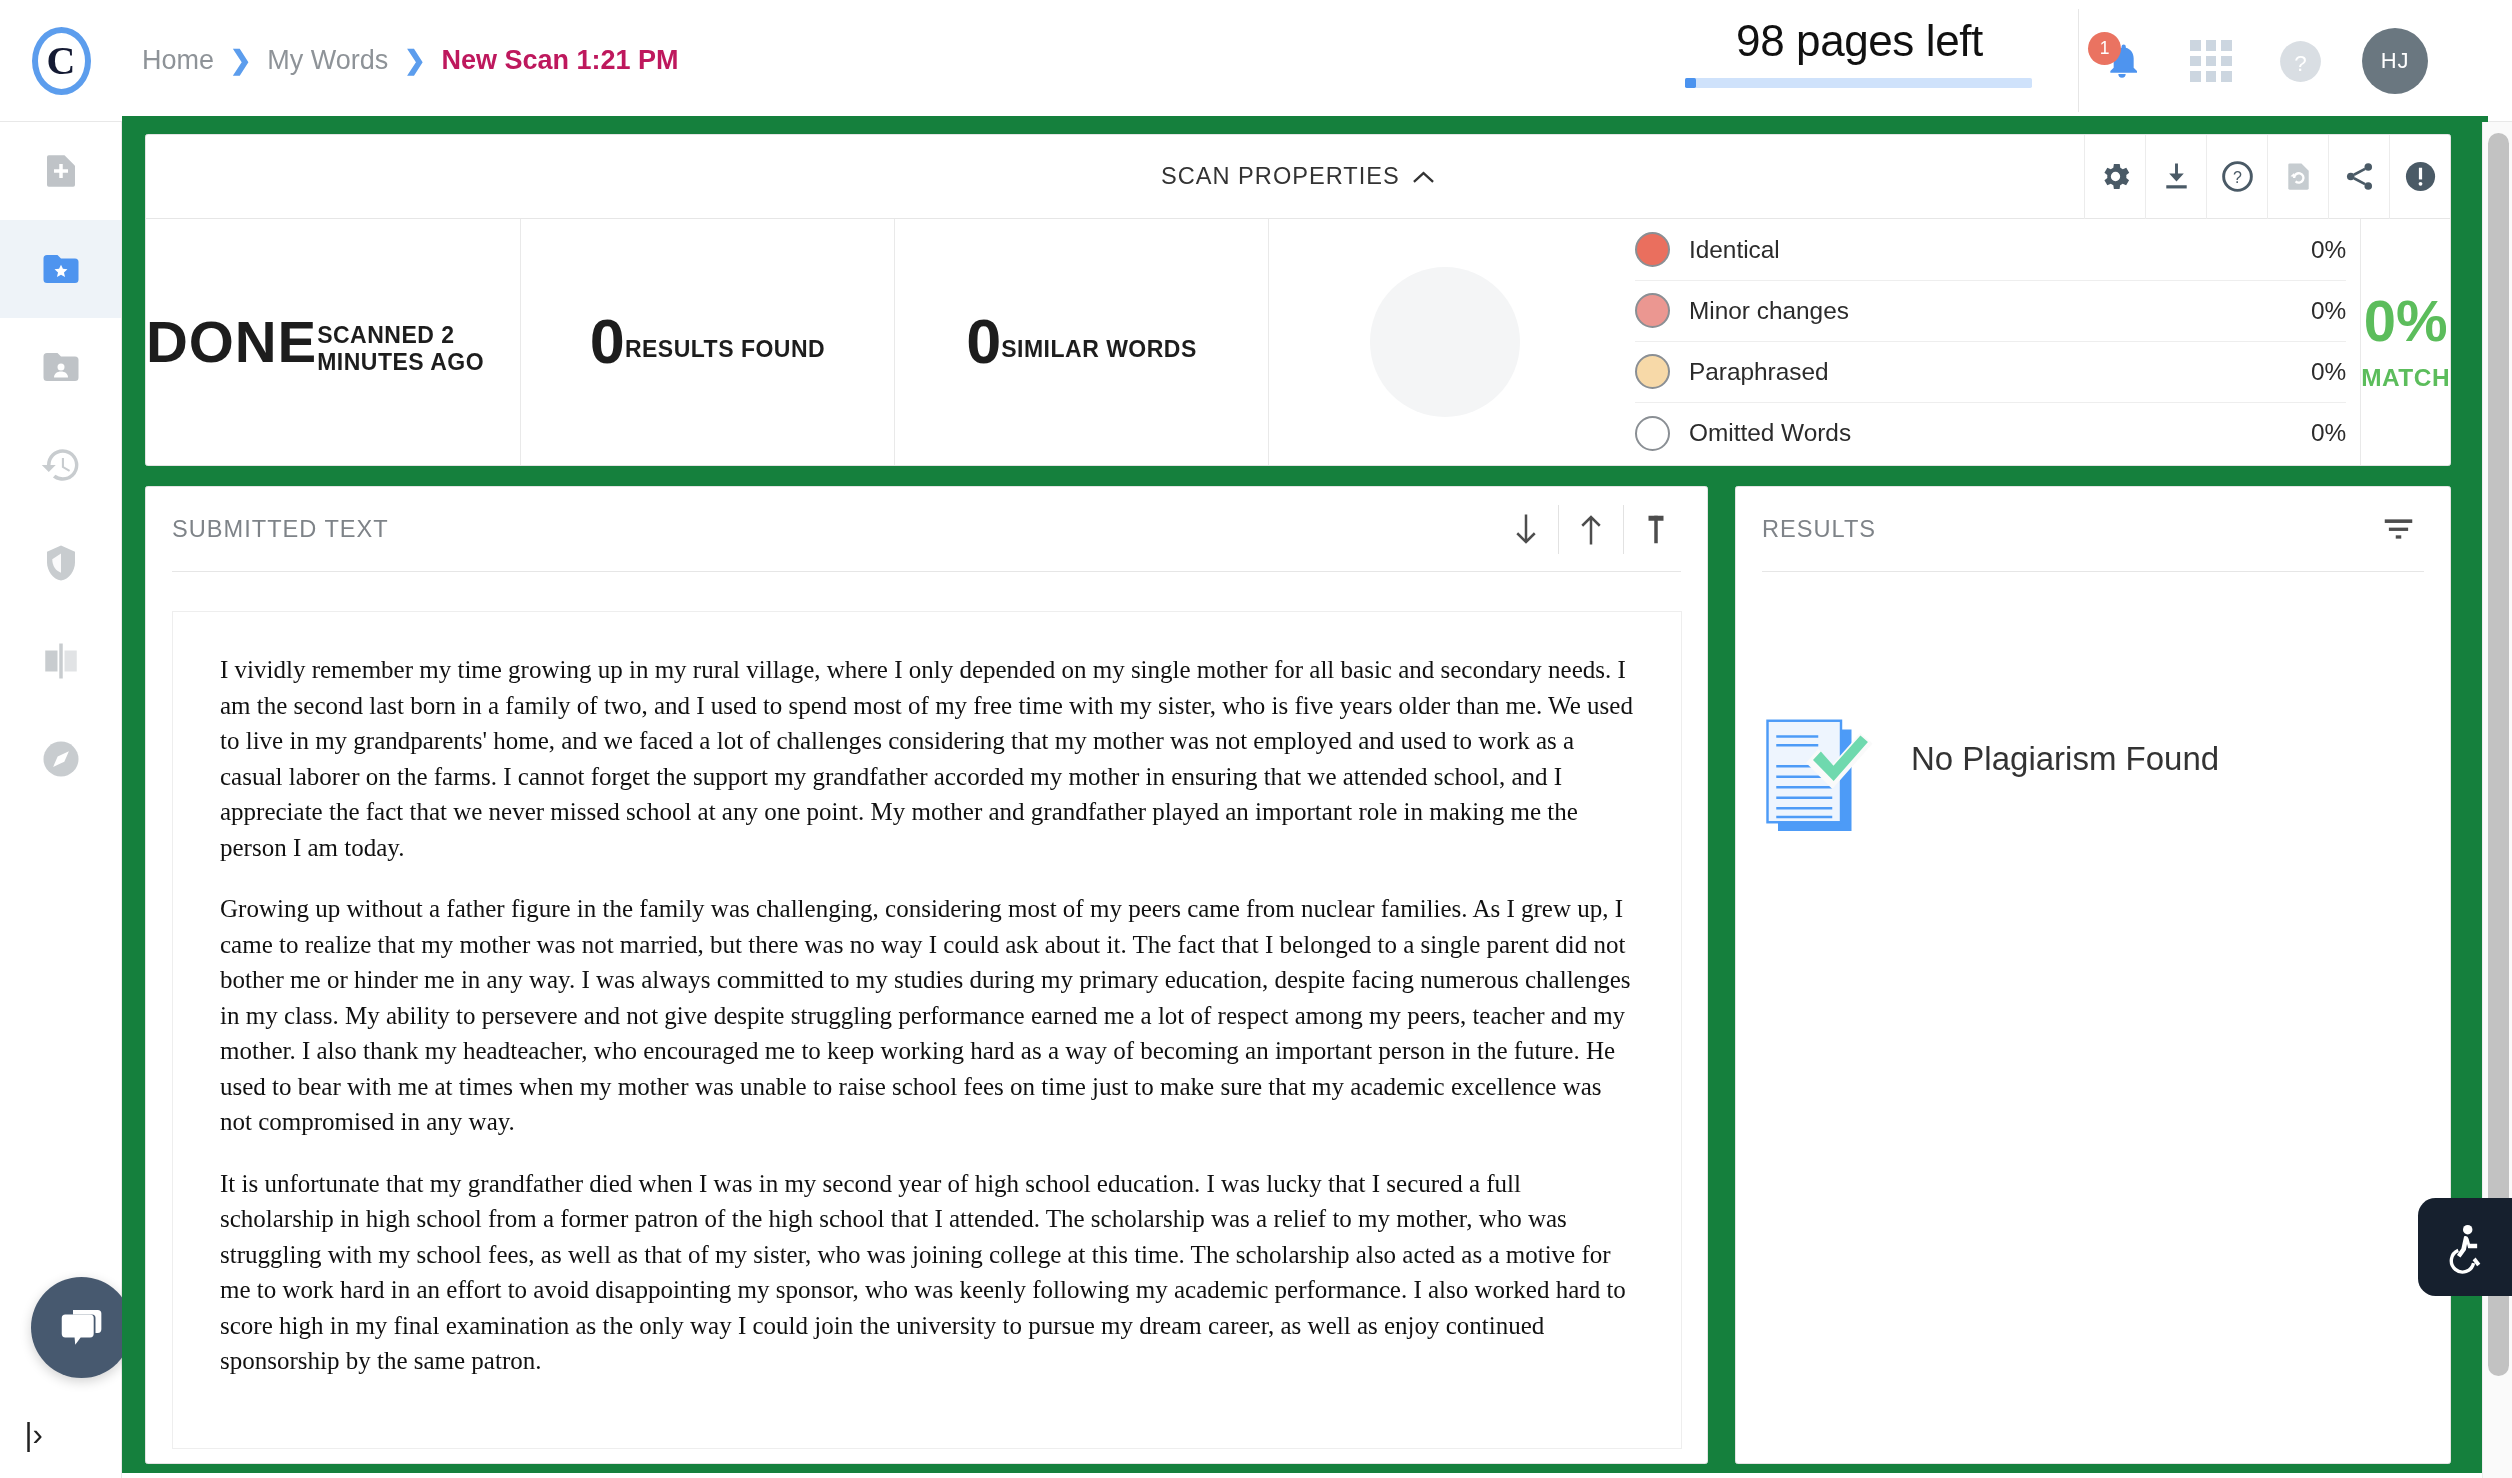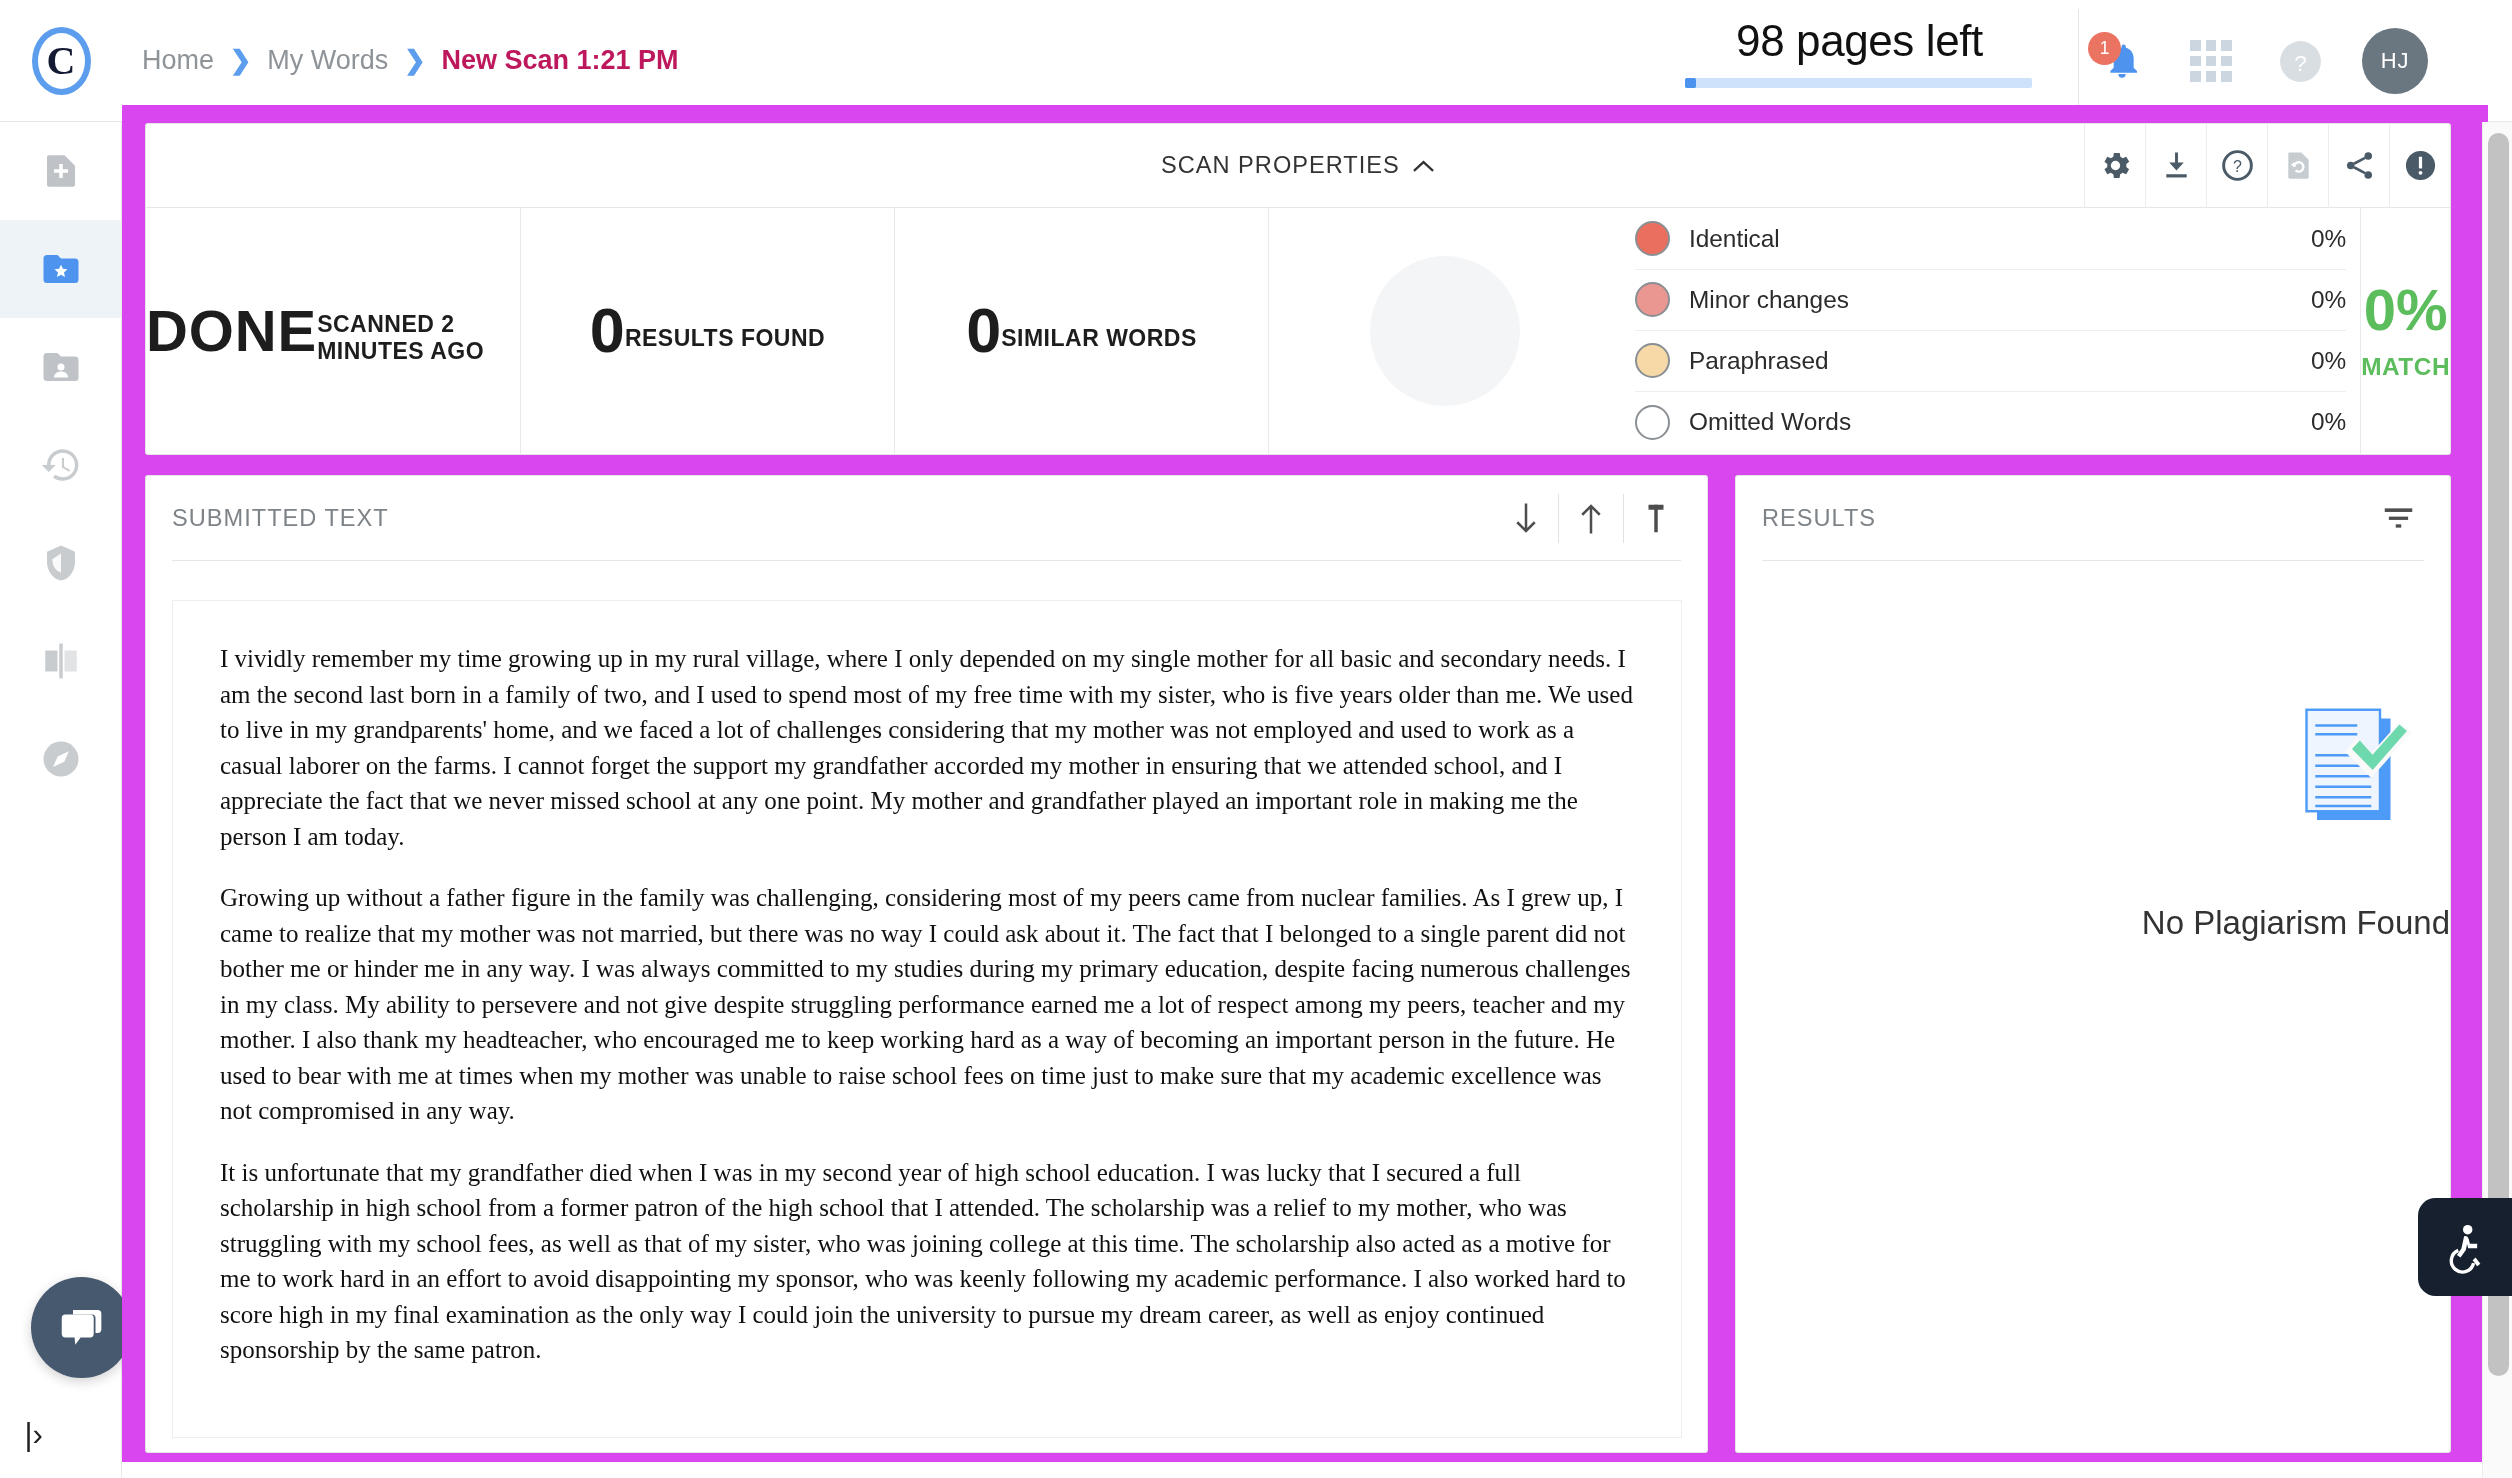--- a/index.html
+++ b/index.html
@@ -62,21 +62,21 @@
   .side-item { height: 98px; display: flex; align-items: center; justify-content: center; }
   .side-item.active { background: #eef3f8; }
   .chat-btn {
     position: absolute; left: 31px; bottom: 101px; width: 101px; height: 101px;
     border-radius: 50%; background: #47596f; display: flex; align-items: center; justify-content: center;
     box-shadow: 0 3.5px 12.2px rgba(0,0,0,.18);
   }
   .expand-btn { position: absolute; left: 24.4px; bottom: 26px; font-size: 31px; color: #222; font-weight: 300; }
 
   
-  .main { position: absolute; left: 122px; top: 105px; width: 2366px; height: 1357px; background: #d946ef; }
+  .main { position: absolute; left: 122px; top: 116px; width: 2366px; height: 1357px; background: #15803d; }
 
   .card {
     background: #fff; border: 0.9px solid #e4e4e4; border-radius: 2.6px;
   }
 
   .props-card { position: absolute; left: 23px; top: 17.5px; width: 2306px; height: 332px; }
   .props-head { position: relative; height: 84px; border-bottom: 0.9px solid #e6e6e6; }
   .props-title {
     position: absolute; left: 0; right: 0; top: 0; height: 84px;
     display: flex; align-items: center; justify-content: center; gap: 12.2px;
@@ -121,21 +121,21 @@
     position: absolute; left: 26px; top: 124px; width: 1510px; height: 838px;
     background: #fff; border: 0.9px solid #eee; overflow: hidden;
     padding: 40px 47px 0 47px;
     font-family: "Liberation Serif", serif; color: #111; font-size: 25px; line-height: 1.42;
   }
   .doc h3 { font-size: 25px; font-weight: 700; margin-bottom: 30px; }
   .doc p { margin-bottom: 26px; text-align: left; }
 
   
   .res-card { position: absolute; left: 1613px; top: 370px; width: 716px; height: 978px; }
-  .empty { position: absolute; left: 0; right: 0; top: 218px; display: flex; flex-direction: column; align-items: flex-end; }
+  .empty { position: absolute; left: 0; right: 0; top: 218px; display: flex; align-items: flex-start; }
   .empty-text { margin-top: 35px; font-size: 33px; color: #333; }
 
   
   .a11y {
     position: absolute; right: 0; top: 1198px; width: 94px; height: 98px;
     background: #16202e; border-radius: 17.5px 0 0 17.5px;
     display: flex; align-items: center; justify-content: center;
   }
   .vscroll { position: absolute; right: 3.5px; top: 133px; width: 21px; height: 1243px; background: #c2c2c2; border-radius: 10.5px; }
   .scroll-gutter { position: absolute; right: 0; top: 122px; width: 30px; height: 1357px; background: #fafafa; border-left: 0.9px solid #ededed; }

